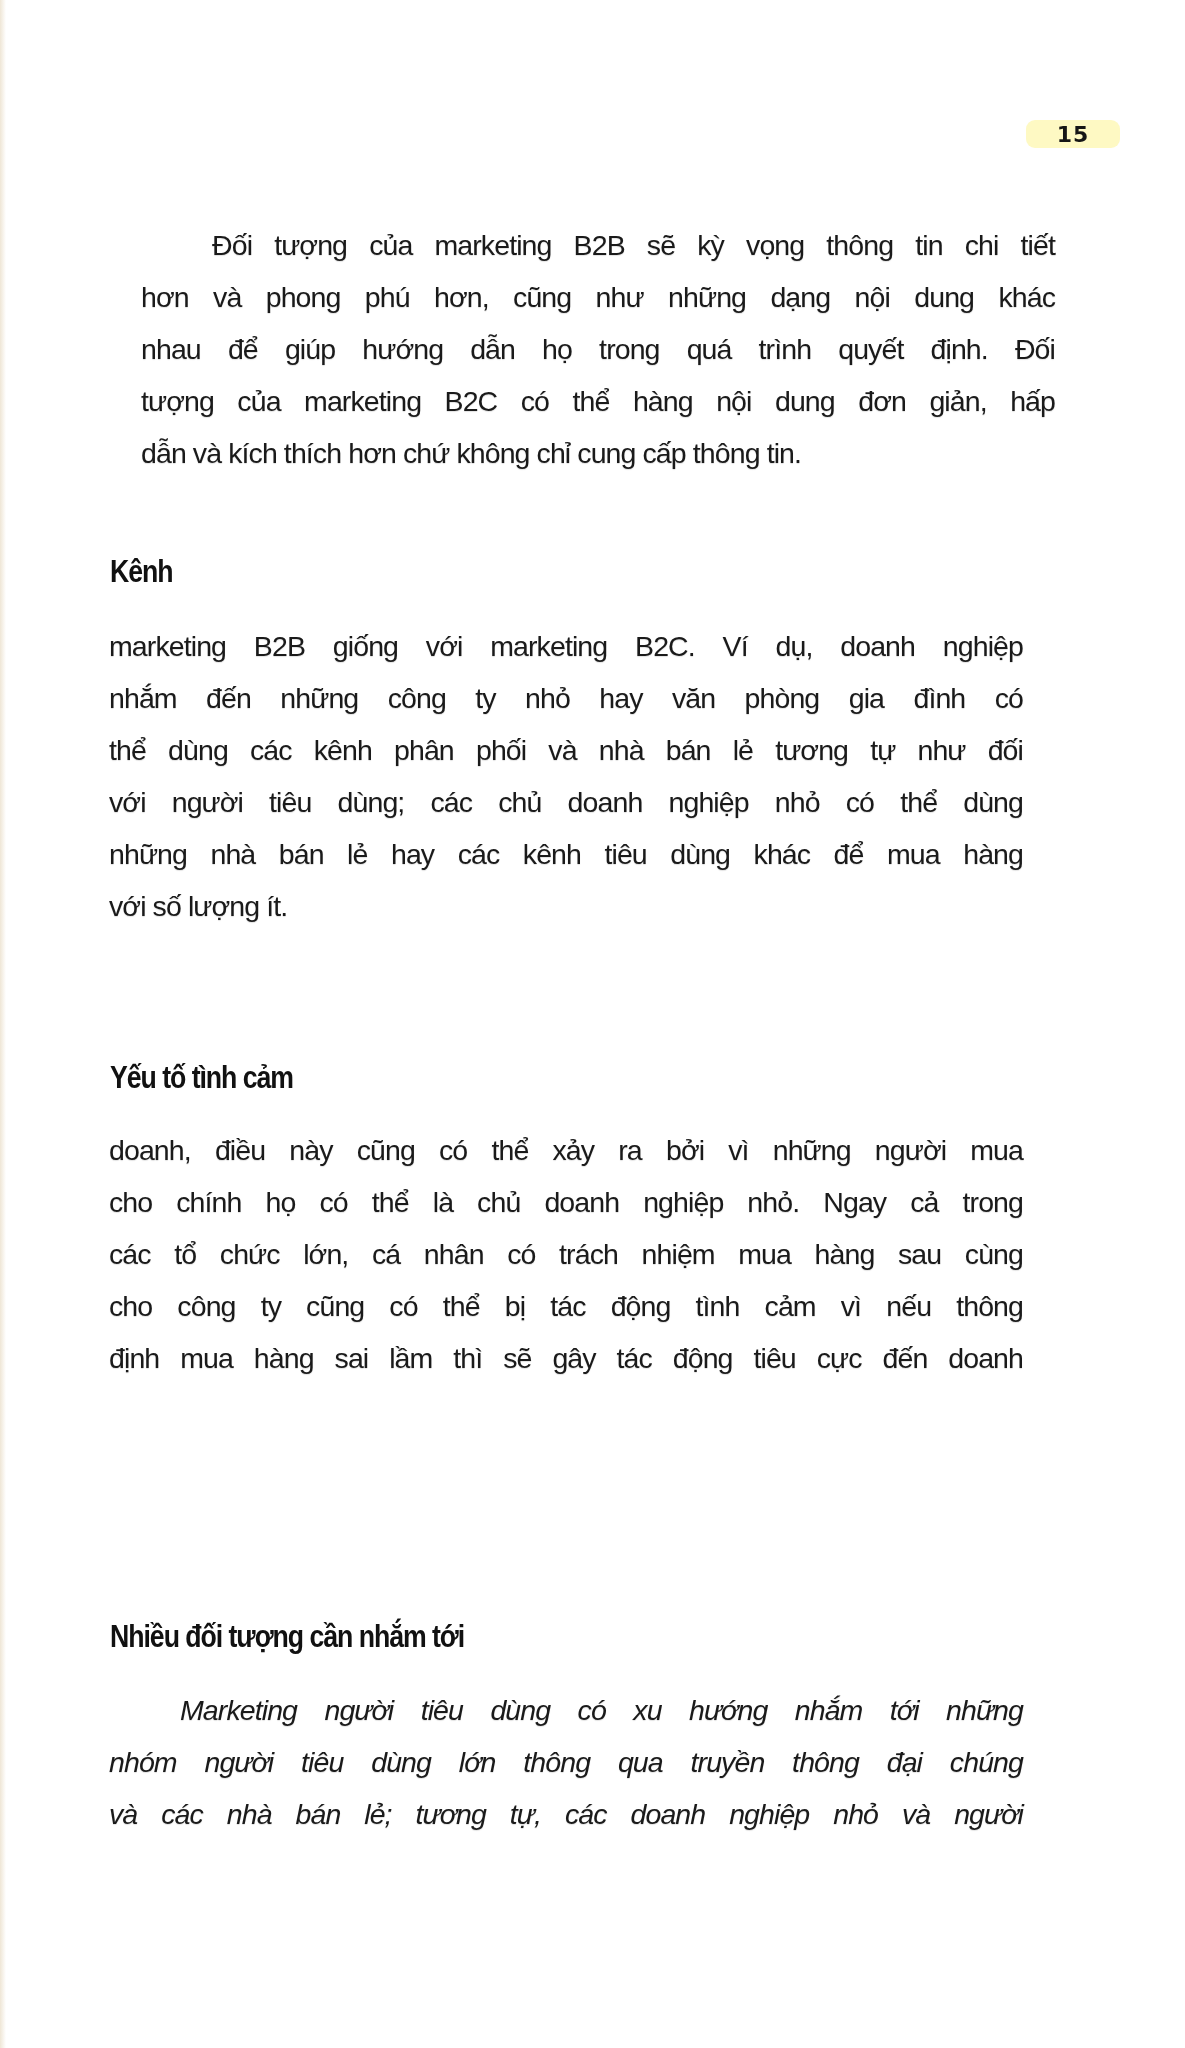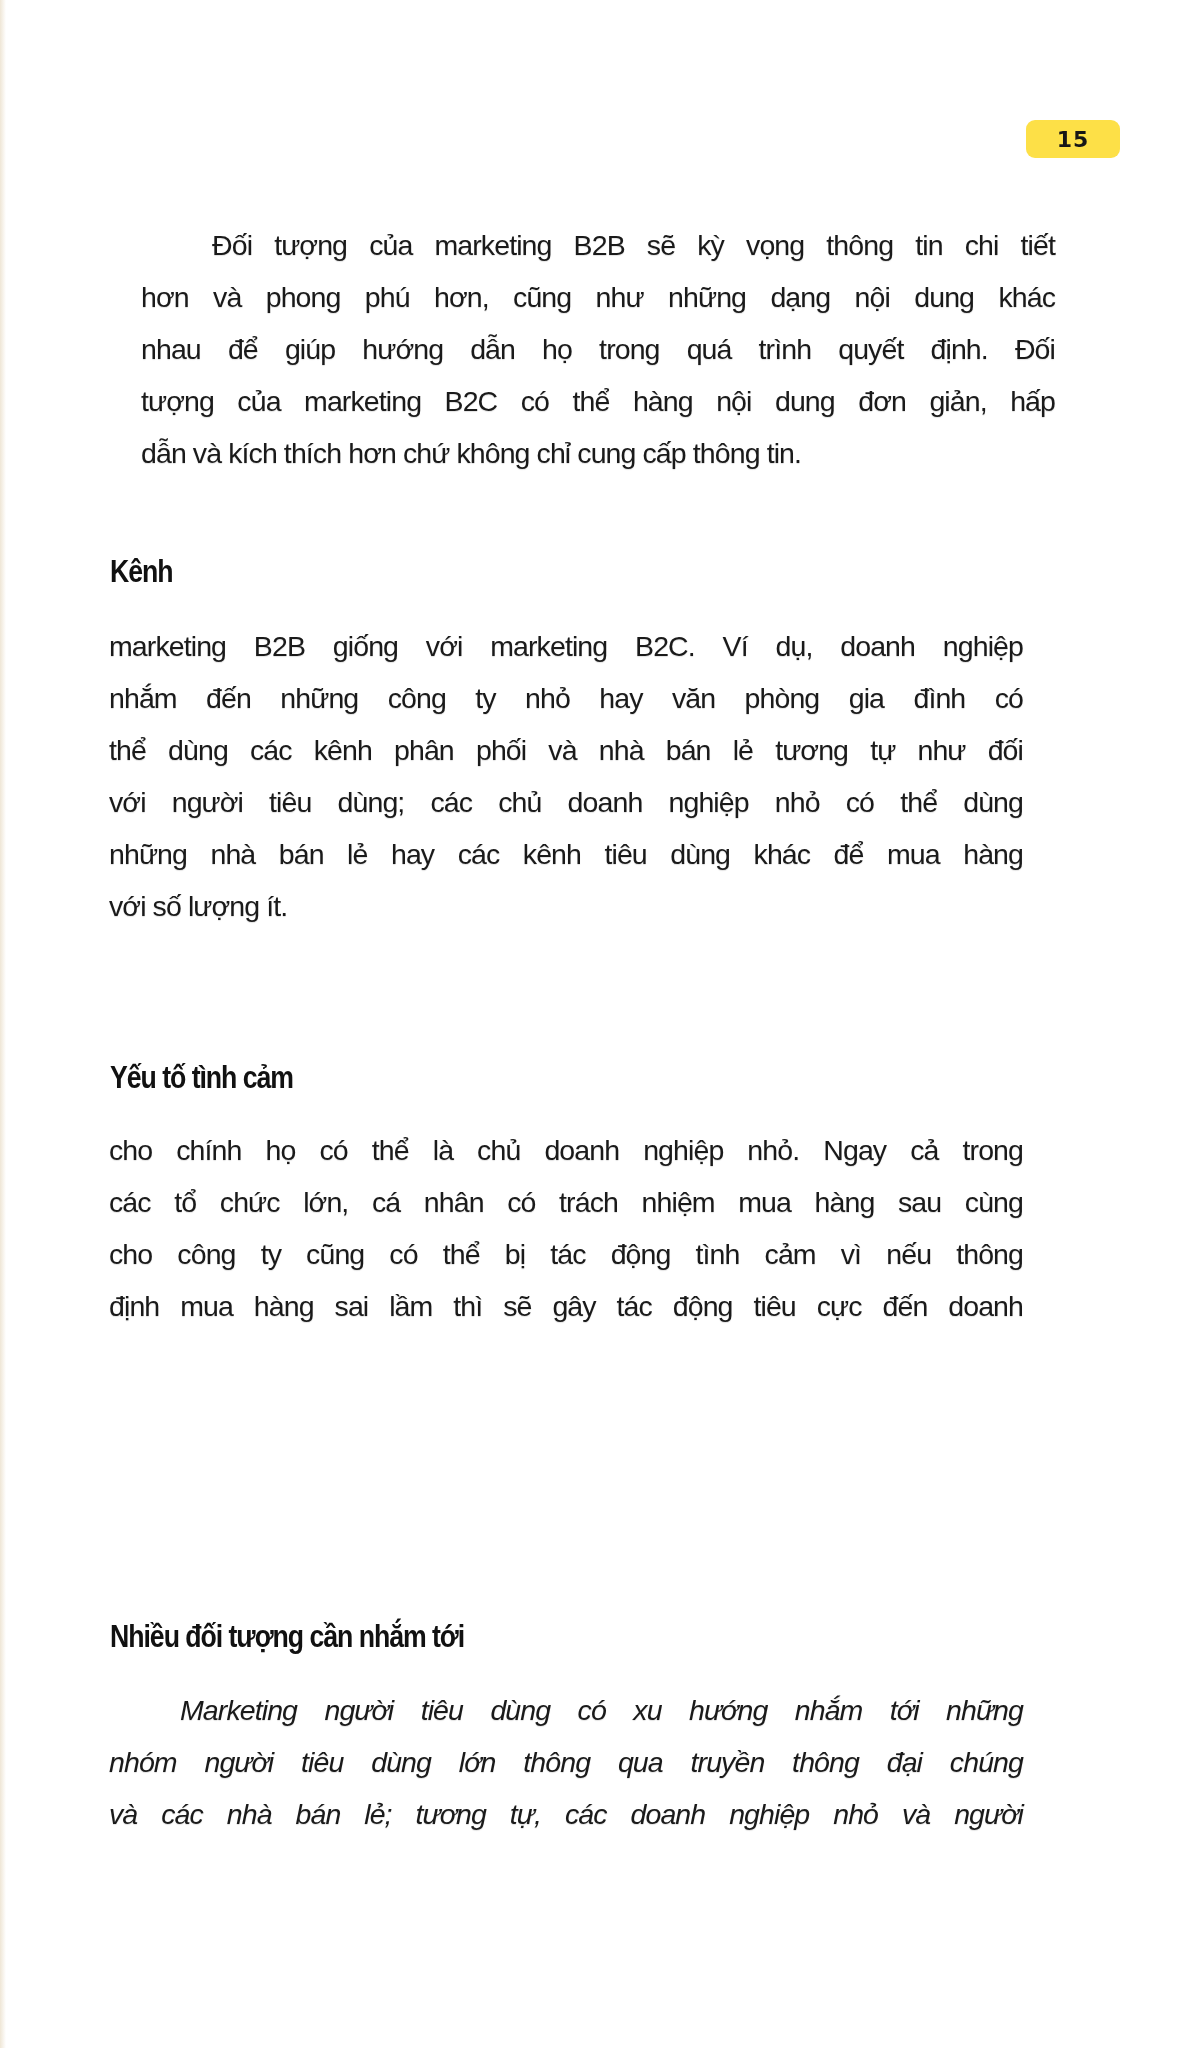--- a/index.html
+++ b/index.html
@@ -19,23 +19,23 @@
     position: absolute;
     left: 0; top: 0;
     width: 6px; height: 2048px;
     background: linear-gradient(to right, #efe6d6, #ffffff);
   }
   .page-badge {
     position: absolute;
     left: 1026px;
     top: 120px;
     width: 94px;
-    height: 38px;
+    height: 28px;
     border-radius: 9px;
-    background: #fde047;
+    background: #fef9c3;
     display: flex;
     align-items: center;
     justify-content: center;
     font-family: "DejaVu Sans", sans-serif;
     font-weight: bold;
     font-size: 22px;
     color: #161616;
     letter-spacing: 1px;
   }
   .block {
@@ -90,20 +90,21 @@
   <span class="line">marketing B2B giống với marketing B2C. Ví dụ, doanh nghiệp</span>
   <span class="line">nhắm đến những công ty nhỏ hay văn phòng gia đình có</span>
   <span class="line">thể dùng các kênh phân phối và nhà bán lẻ tương tự như đối</span>
   <span class="line">với người tiêu dùng; các chủ doanh nghiệp nhỏ có thể dùng</span>
   <span class="line">những nhà bán lẻ hay các kênh tiêu dùng khác để mua hàng</span>
   <span class="line last">với số lượng ít.</span>
 </div>
 
 <div class="heading" style="top:1060px;">Yếu tố tình cảm</div>
 <div class="block" style="top:1124px;">
+  <span class="line">doanh, điều này cũng có thể xảy ra bởi vì những người mua</span>
   <span class="line">cho chính họ có thể là chủ doanh nghiệp nhỏ. Ngay cả trong</span>
   <span class="line">các tổ chức lớn, cá nhân có trách nhiệm mua hàng sau cùng</span>
   <span class="line">cho công ty cũng có thể bị tác động tình cảm vì nếu thông</span>
   <span class="line">định mua hàng sai lầm thì sẽ gây tác động tiêu cực đến doanh</span>
 </div>
 
 <div class="heading" style="top:1619px;">Nhiều đối tượng cần nhắm tới</div>
 <div class="block" style="top:1684px;font-style:italic;">
   <span class="line first">Marketing người tiêu dùng có xu hướng nhắm tới những</span>
   <span class="line">nhóm người tiêu dùng lớn thông qua truyền thông đại chúng</span>

